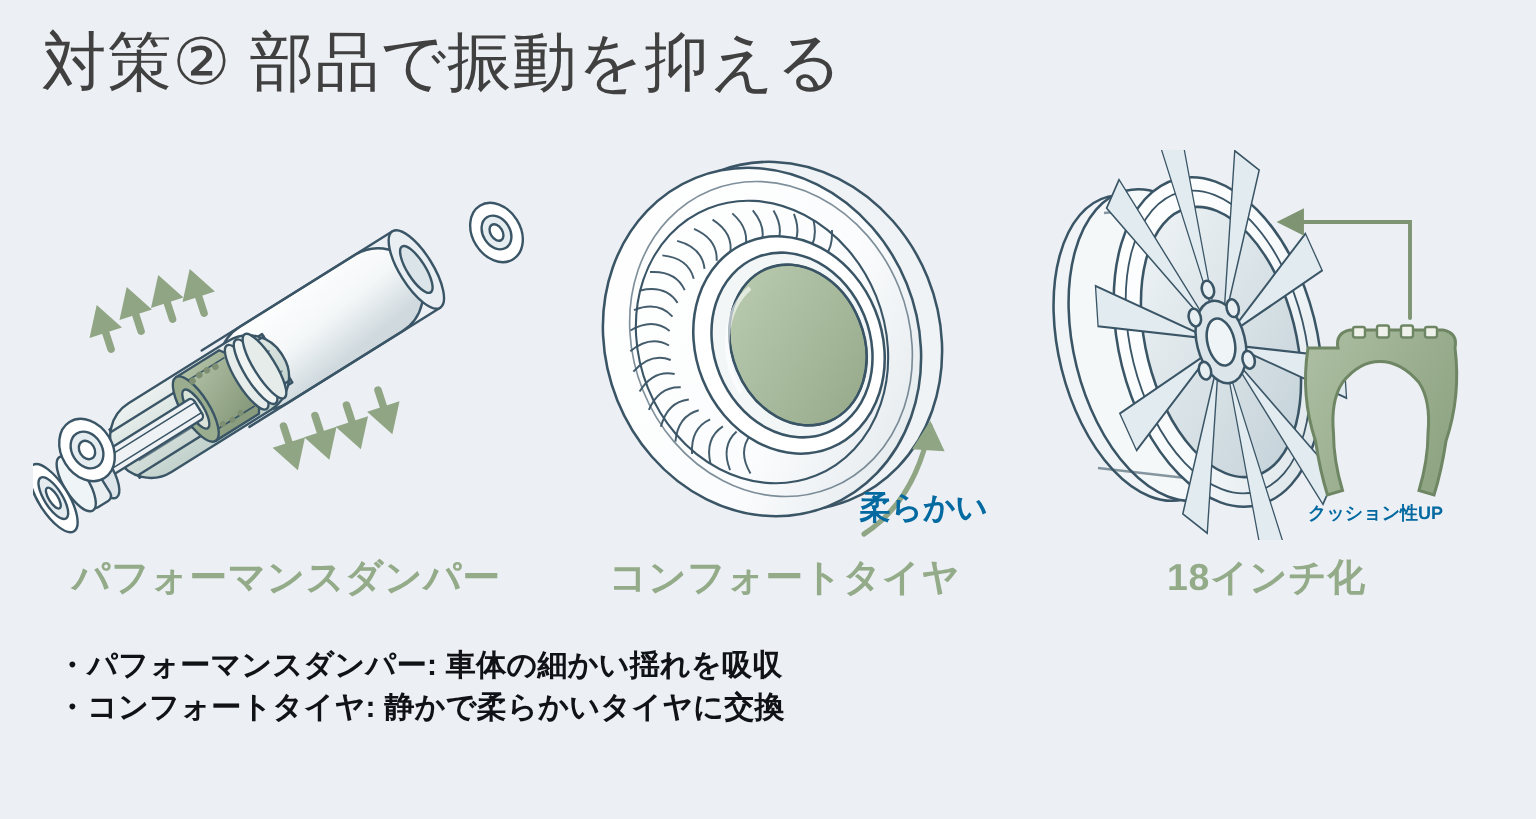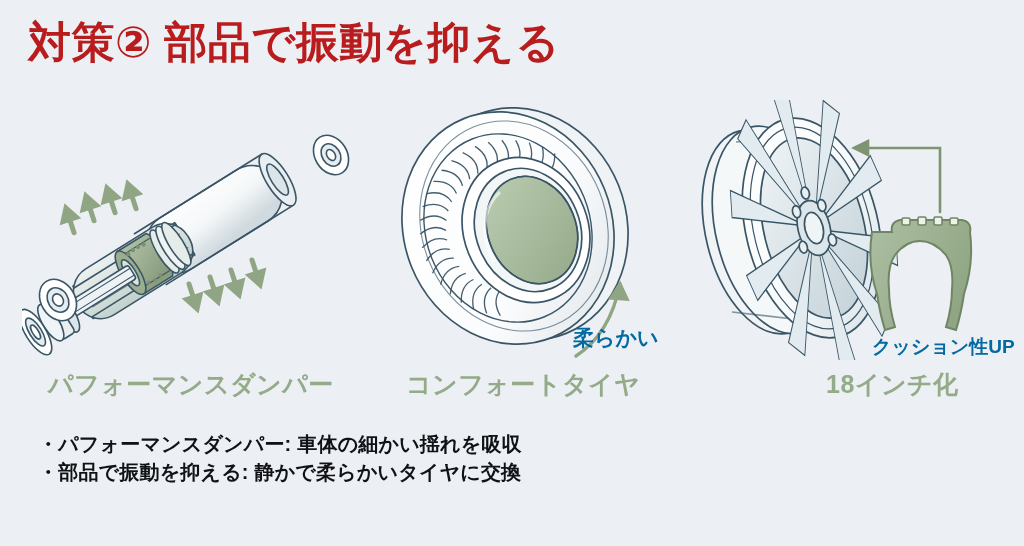--- a/index.html
+++ b/index.html
@@ -16,22 +16,22 @@
     height: 546px;
     background: #eceff3;
     overflow: hidden;
   }
   
   #title {
     position: absolute;
     left: 28px;
     top: 18px;
     font-size: 43px;
-    font-weight: bold;
-    color: #b91c1c;
+    font-weight: normal;
+    color: #404040;
     letter-spacing: 0.5px;
     line-height: 1.12;
     white-space: nowrap;
   }
   
   .panel {
     position: absolute;
     top: 100px;
     height: 260px;
   }
@@ -46,32 +46,32 @@
     position: absolute;
     top: 368px;
     font-size: 25px;
     font-weight: bold;
     color: #93ab89;
     white-space: nowrap;
     letter-spacing: 0.5px;
   }
   #caption-damper { left: 48px; }
   #caption-tire   { left: 406px; }
-  #caption-wheel  { left: 778px; margin-left: 48px; }
+  #caption-wheel  { left: 778px; }
 
   
   .annot {
     position: absolute;
     font-size: 21px;
     font-weight: bold;
     color: #0369a1;
     white-space: nowrap;
   }
   #annot-soft     { left: 573px; top: 324px; }
-  #annot-cushion  { left: 872px; top: 334px; font-size: 19px; text-align: right; }
+  #annot-cushion  { left: 872px; top: 334px; font-size: 12px; text-align: right; }
 
   
   #bullets {
     position: absolute;
     left: 38px;
     top: 430px;
     width: 960px;
   }
   .bullet {
     font-size: 20px;
@@ -374,16 +374,16 @@
 
   <div class="caption" id="caption-damper">パフォーマンスダンパー</div>
   <div class="caption" id="caption-tire">コンフォートタイヤ</div>
   <div class="caption" id="caption-wheel">18インチ化</div>
 
   <div class="annot" id="annot-soft">柔らかい</div>
   <div class="annot" id="annot-cushion">クッション性UP</div>
 
   <div id="bullets">
     <div class="bullet">・パフォーマンスダンパー: 車体の細かい揺れを吸収</div>
-    <div class="bullet">・部品で振動を抑える: 静かで柔らかいタイヤに交換</div>
+    <div class="bullet">・コンフォートタイヤ: 静かで柔らかいタイヤに交換</div>
   </div>
 
 </div>
 
 </body></html>

